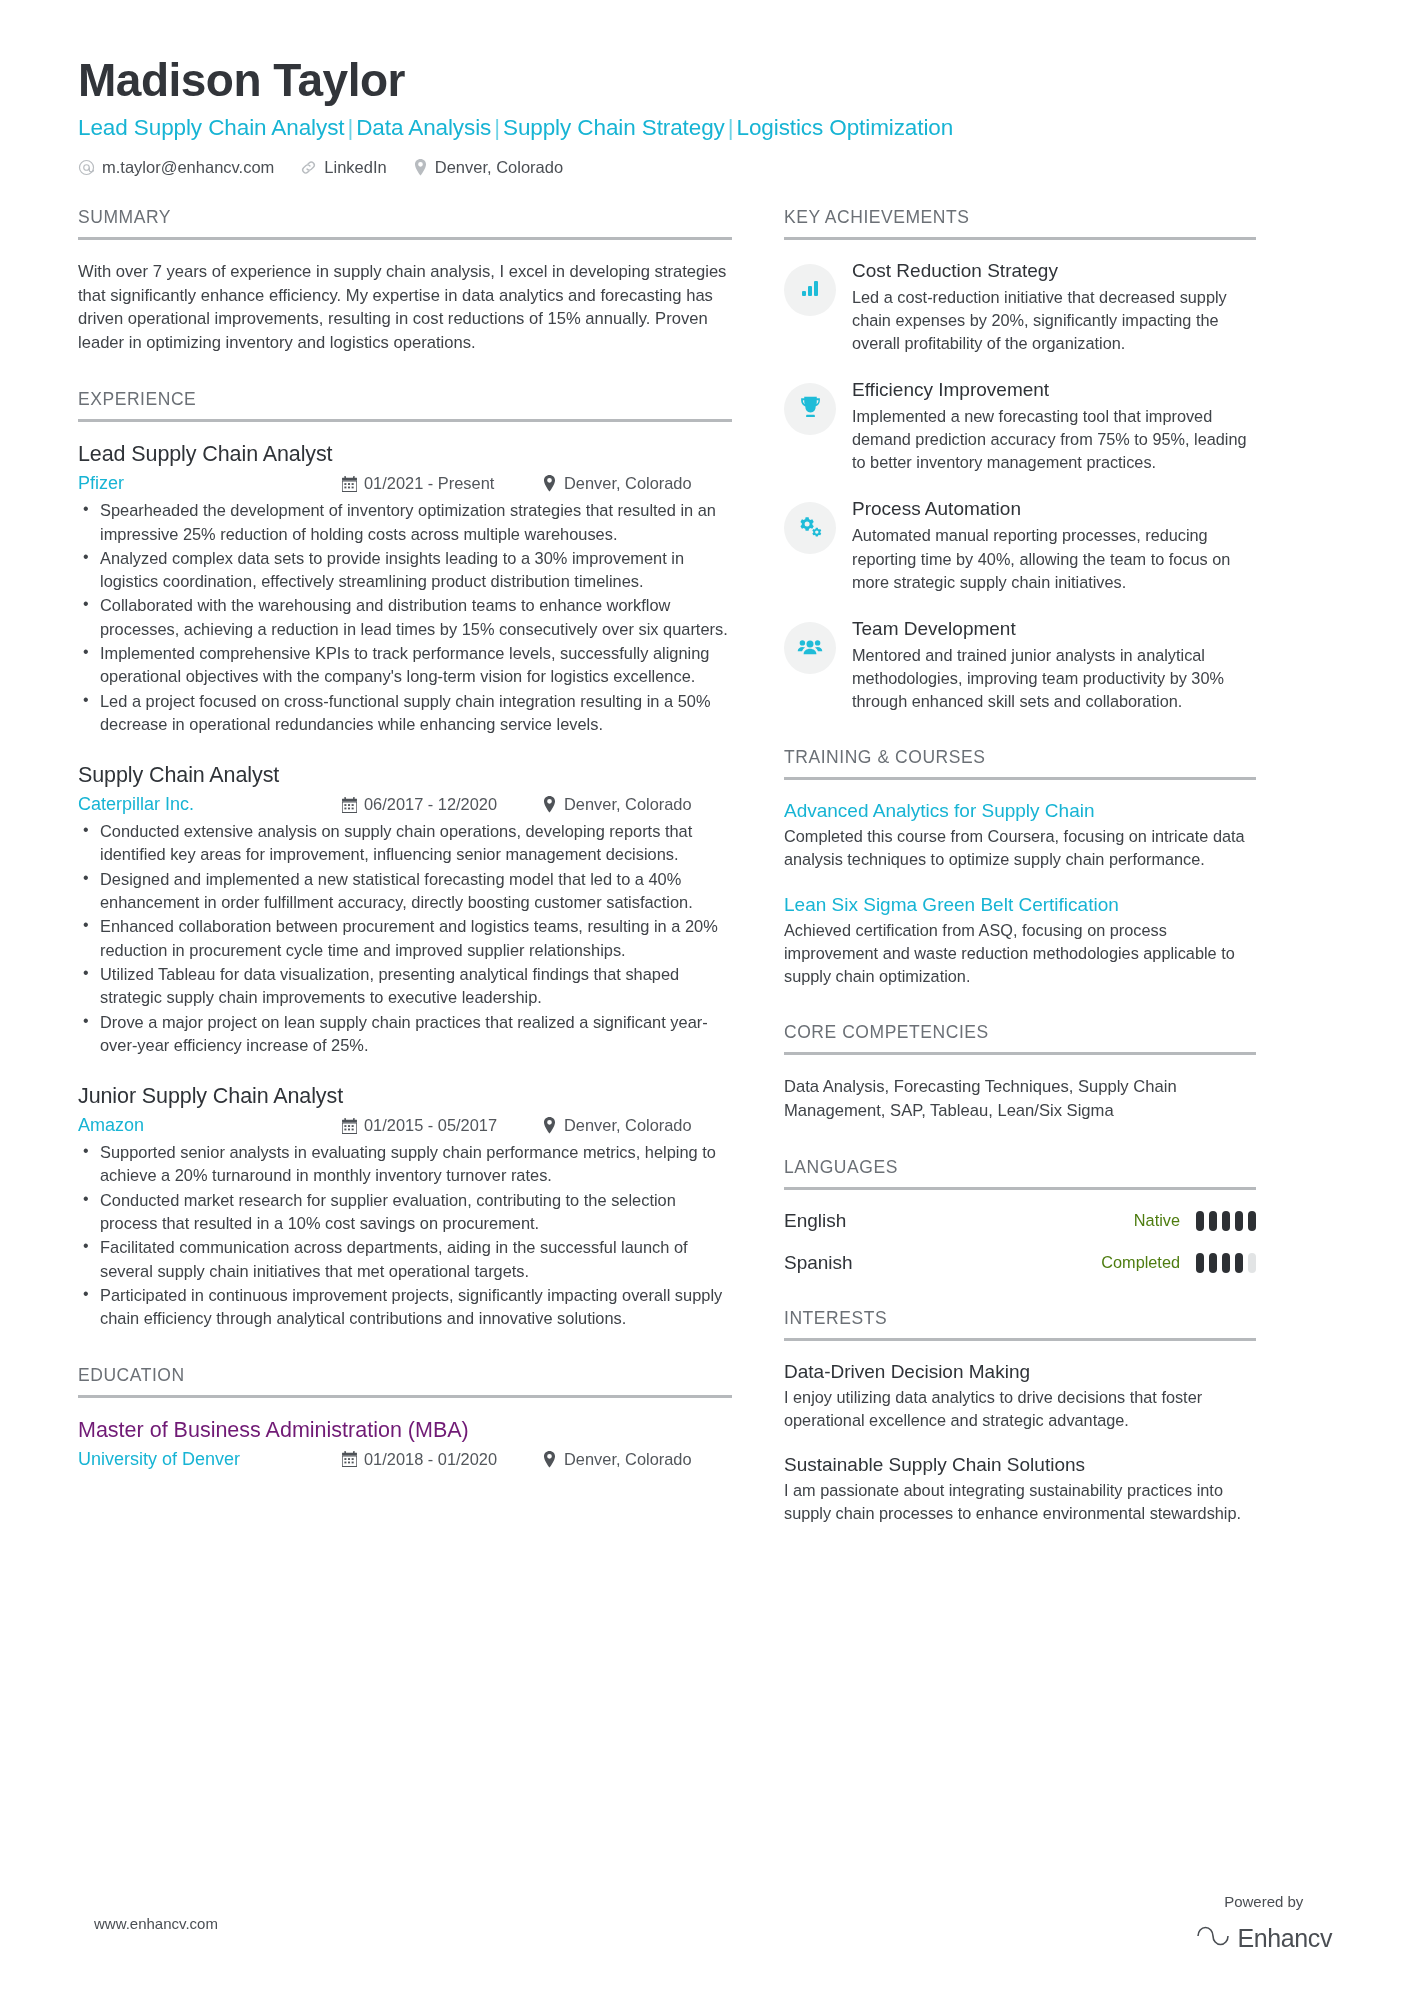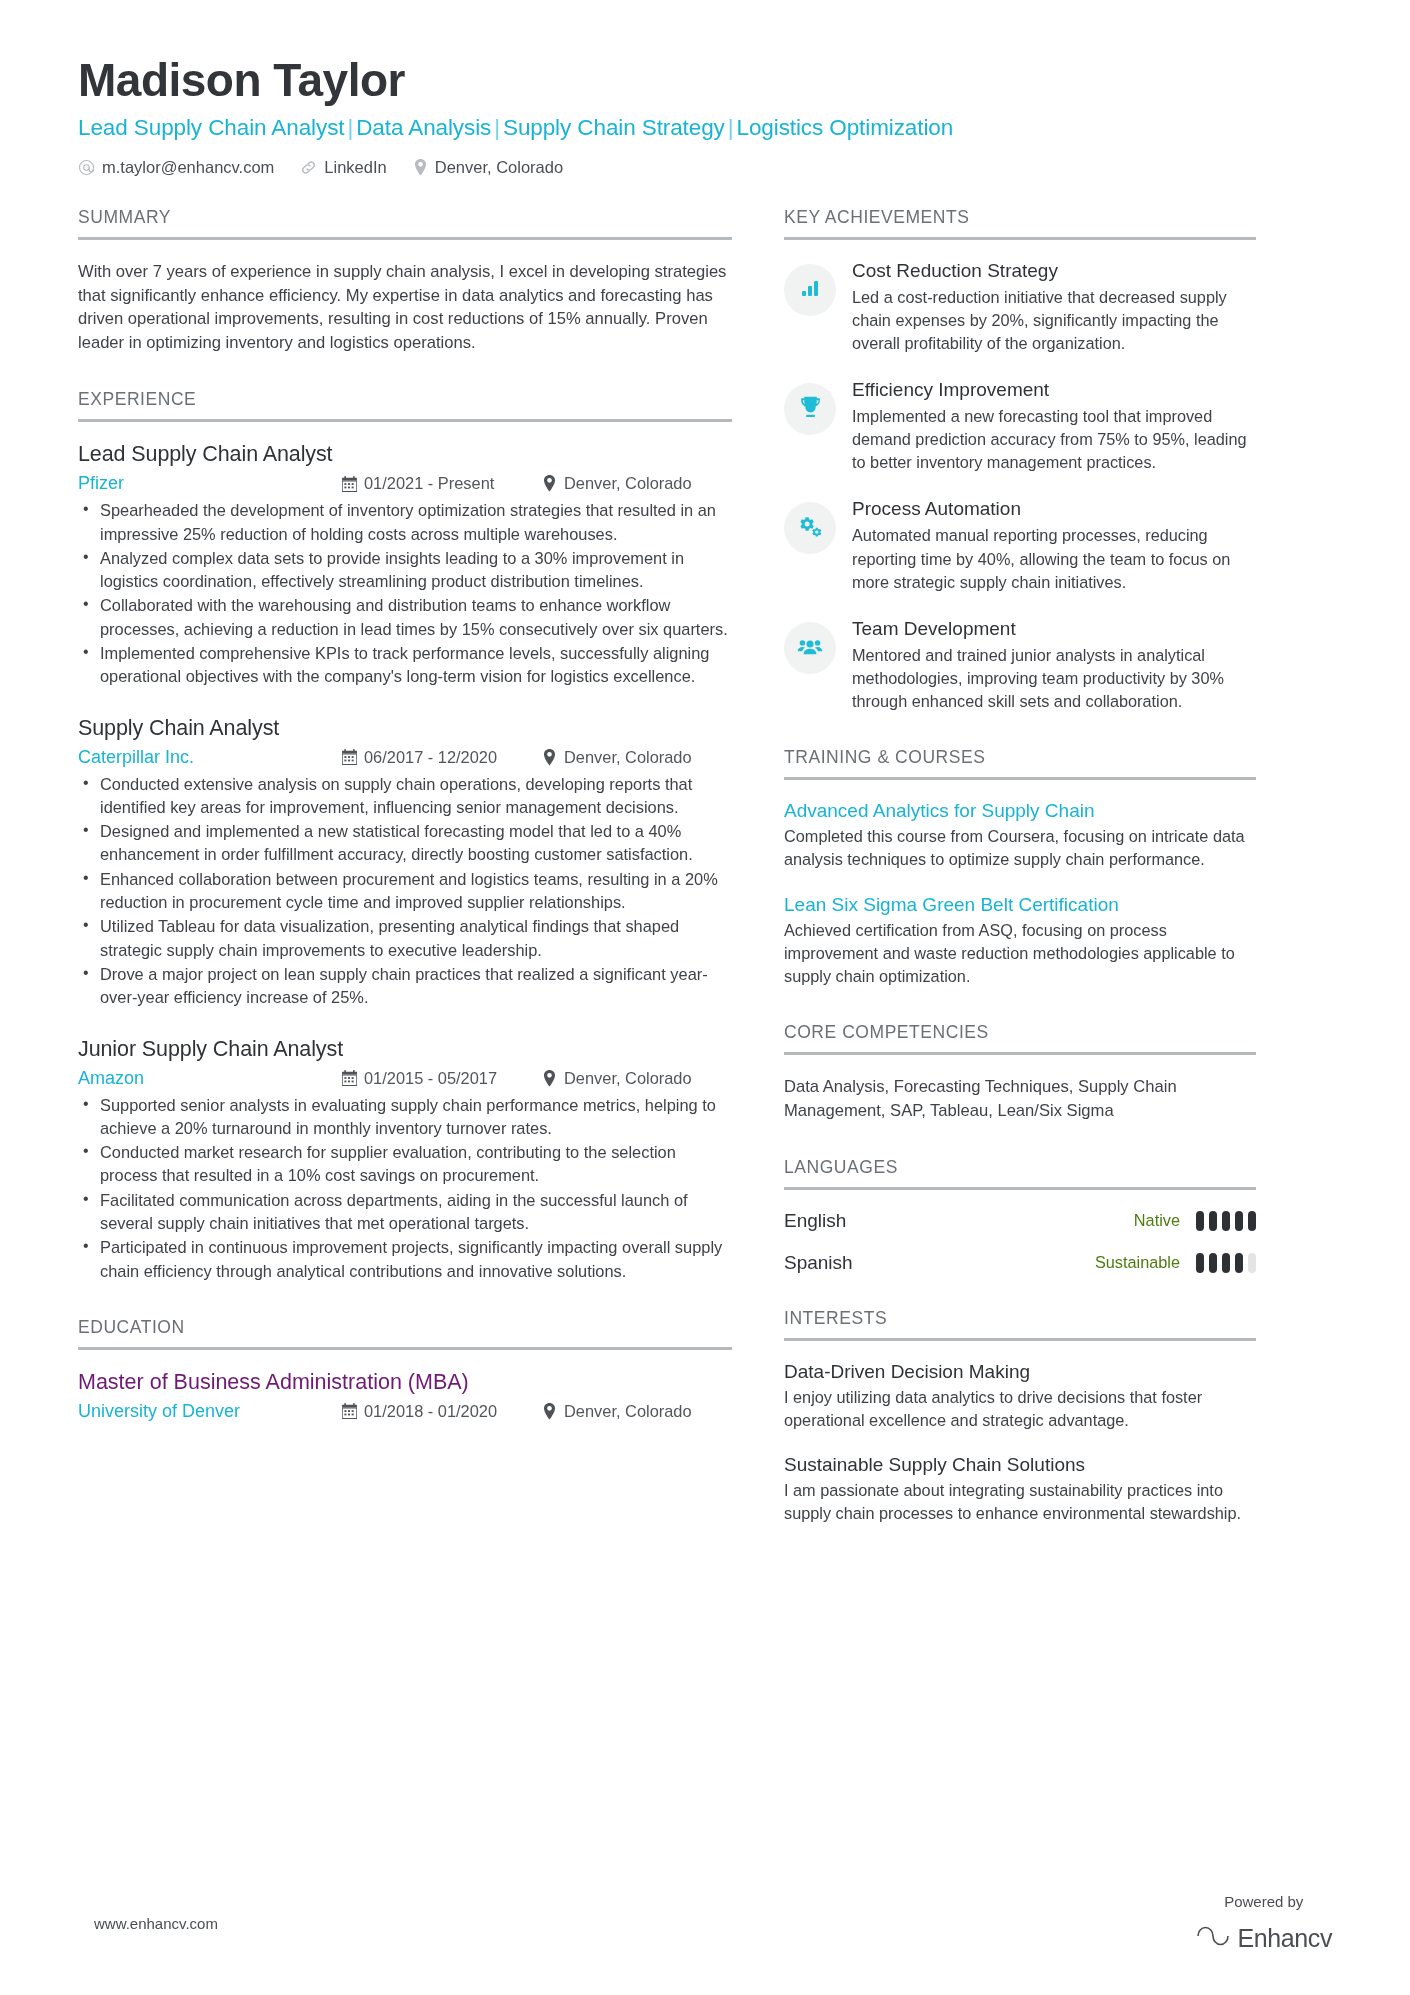--- a/index.html
+++ b/index.html
@@ -319,20 +319,21 @@
                     </svg>
                   </span>
                   <span>Denver, Colorado</span>
                 </div>
               </div>
               <ul class="bullets">
                 <li>Spearheaded the development of inventory optimization strategies that resulted in an impressive 25% reduction of holding costs across multiple warehouses.</li>
                 <li>Analyzed complex data sets to provide insights leading to a 30% improvement in logistics coordination, effectively streamlining product distribution timelines.</li>
                 <li>Collaborated with the warehousing and distribution teams to enhance workflow processes, achieving a reduction in lead times by 15% consecutively over six quarters.</li>
                 <li>Implemented comprehensive KPIs to track performance levels, successfully aligning operational objectives with the company's long-term vision for logistics excellence.</li>
+                <li>Led a project focused on cross-functional supply chain integration resulting in a 50% decrease in operational redundancies while enhancing service levels.</li>
               </ul>
             </div>
             <div class="job">
               <div class="job-title">Supply Chain Analyst</div>
               <div class="job-meta">
                 <div class="company">Caterpillar Inc.</div>
                 <div class="meta-item meta-date">
                   <span class="ic">
                     <svg width="15" height="16" viewBox="0 0 14 15" fill="currentColor">
                       <rect x="0" y="1.6" width="14" height="2.1" rx="0.3"></rect>
@@ -533,21 +534,21 @@
               <div class="dots">
                 <span class="dot"></span>
                 <span class="dot"></span>
                 <span class="dot"></span>
                 <span class="dot"></span>
                 <span class="dot"></span>
               </div>
             </div>
             <div class="lang-row">
               <div class="lang-name">Spanish</div>
-              <div class="lang-level">Sustainable</div>
+              <div class="lang-level">Completed</div>
               <div class="dots">
                 <span class="dot"></span>
                 <span class="dot"></span>
                 <span class="dot"></span>
                 <span class="dot"></span>
                 <span class="dot off"></span>
               </div>
             </div>
           </div>
       </div>

